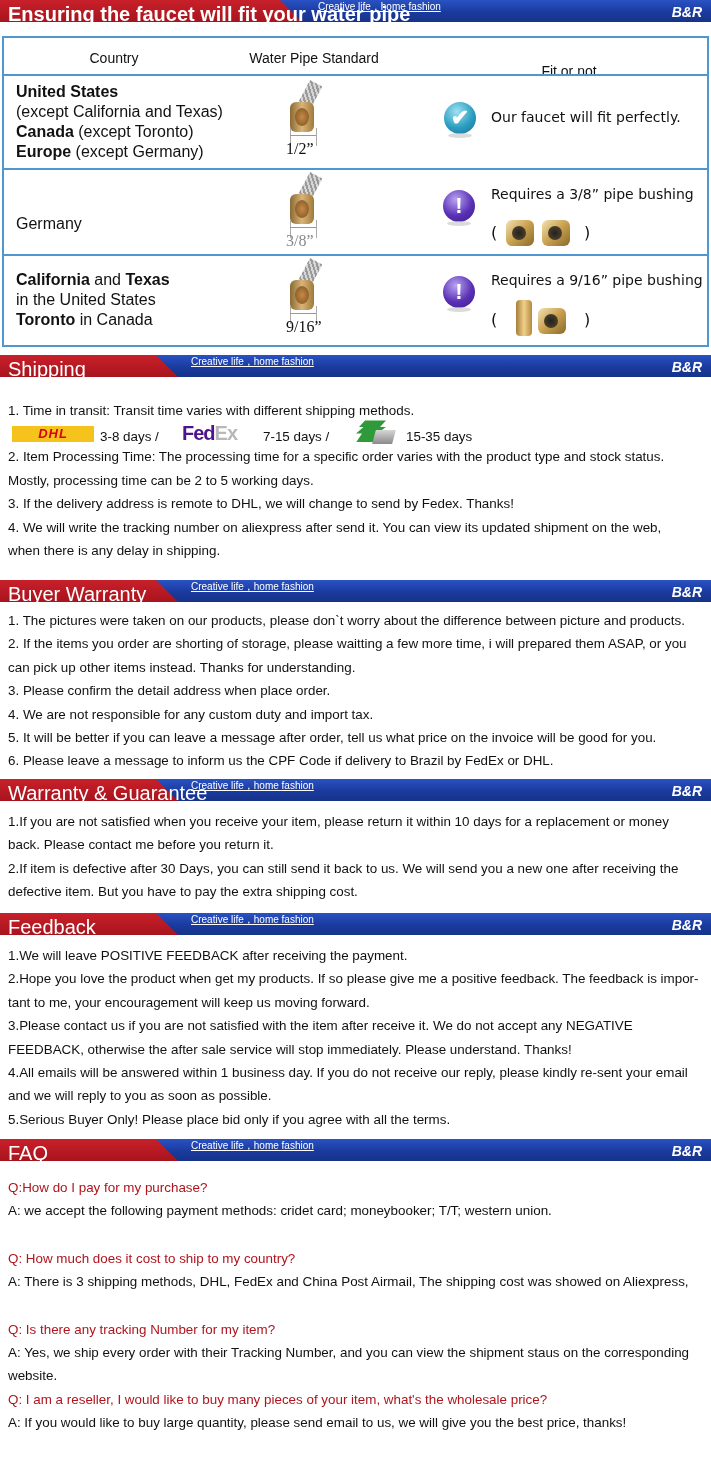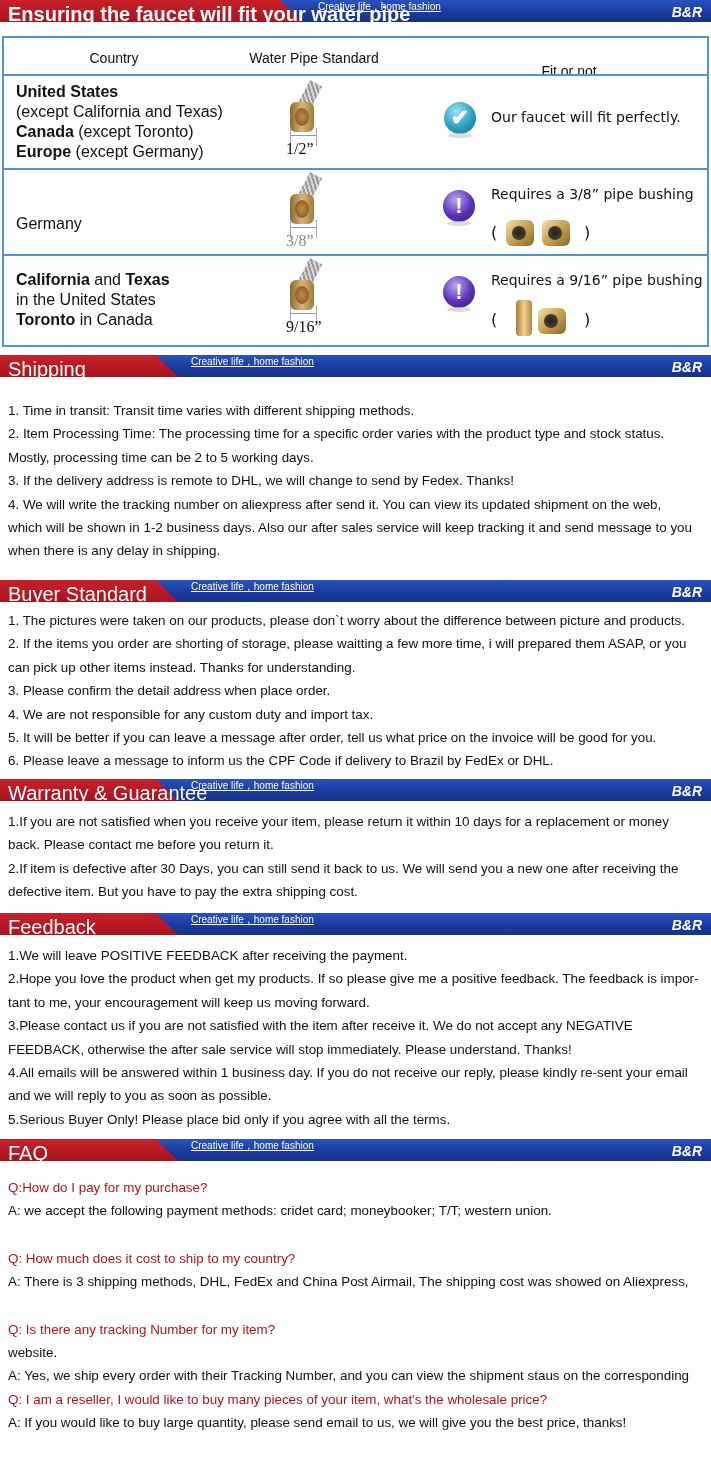--- a/index.html
+++ b/index.html
@@ -139,31 +139,41 @@
 </div>
 
 <div class="banner" style="top:355px;">
   <div class="red" style="width:178px;"></div>
   <span class="red-title">Shipping</span>
   <span class="slogan" style="left:191px;">Creative life，home fashion</span>
   <span class="brand">B&amp;R</span>
 </div>
 <div class="section-text" style="top:399px;">
   <p>1. Time in transit: Transit time varies with different shipping methods.</p>
+  <div class="carrier-row">
+    <div class="logo-dhl" style="left:4px;">DHL</div>
+    <span class="carrier-label" style="left:92px;">3-8 days /</span>
+    <div class="logo-fedex" style="left:174px;"><span class="fed">Fed</span><span class="ex">Ex</span></div>
+    <span class="carrier-label" style="left:255px;">7-15 days /</span>
+    <div class="logo-post" style="left:344px;">
+        <div class="g1"></div>
+        <div class="g2"></div>
+      </div>
+    <span class="carrier-label" style="left:398px;">15-35 days</span>
+  </div>
   <p>2. Item Processing Time: The processing time for a specific order varies with the product type and stock status.</p>
   <p>Mostly, processing time can be 2 to 5 working days.</p>
   <p>3. If the delivery address is remote to DHL, we will change to send by Fedex. Thanks!</p>
   <p>4. We will write the tracking number on aliexpress after send it. You can view its updated shipment on the web,</p>
-  <p>which will be shown in 1-2 business days. Also our after sales service will keep tracking it and send message to you</p>
   <p>when there is any delay in shipping.</p>
 </div>
 
 <div class="banner" style="top:580px;">
   <div class="red" style="width:178px;"></div>
-  <span class="red-title">Buyer Standard</span>
+  <span class="red-title">Buyer Warranty</span>
   <span class="slogan" style="left:191px;">Creative life，home fashion</span>
   <span class="brand">B&amp;R</span>
 </div>
 <div class="section-text" style="top:609px;">
   <p>1. The pictures were taken on our products, please don`t worry about the difference between picture and products.</p>
   <p>2. If the items you order are shorting of storage, please waitting a few more time, i will prepared them ASAP, or you</p>
   <p>can pick up other items instead. Thanks for understanding.</p>
   <p>3. Please confirm the detail address when place order.</p>
   <p>4. We are not responsible for any custom duty and import tax.</p>
   <p>5. It will be better if you can leave a message after order, tell us what price on the invoice will be good for you.</p>
@@ -212,20 +222,20 @@
     <p>A: we accept the following payment methods: cridet card; moneybooker; T/T; western union.</p>
   </div>
   <div style="height:24px;"></div>
   <div>
     <p class="faq-q">Q: How much does it cost to ship to my country?</p>
     <p>A: There is 3 shipping methods, DHL, FedEx and China Post Airmail, The shipping cost was showed on Aliexpress,</p>
   </div>
   <div style="height:24px;"></div>
   <div>
     <p class="faq-q">Q: Is there any tracking Number for my item?</p>
+    <p>A: Yes, we ship every order with their Tracking Number, and you can view the shipment staus on the corresponding</p>
     <p>website.</p>
-    <p>A: Yes, we ship every order with their Tracking Number, and you can view the shipment staus on the corresponding</p>
   </div>
   <div>
     <p class="faq-q">Q: I am a reseller, I would like to buy many pieces of your item, what's the wholesale price?</p>
     <p>A: If you would like to buy large quantity, please send email to us, we will give you the best price, thanks!</p>
   </div>
 </div>
 
 </body></html>

